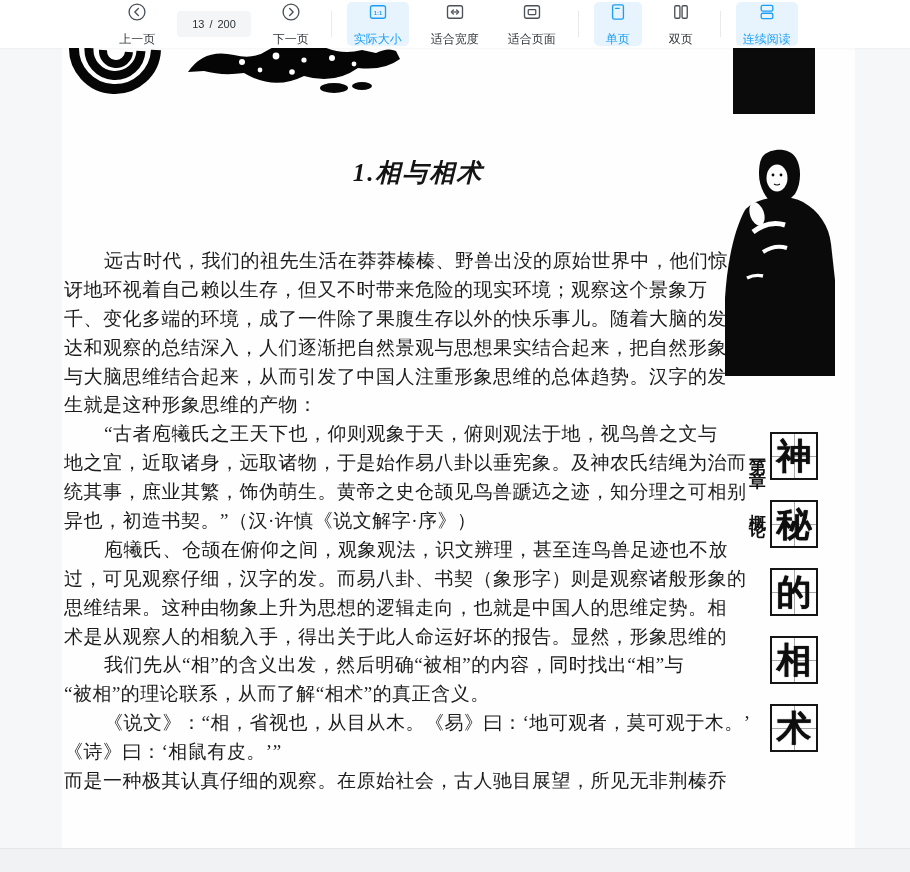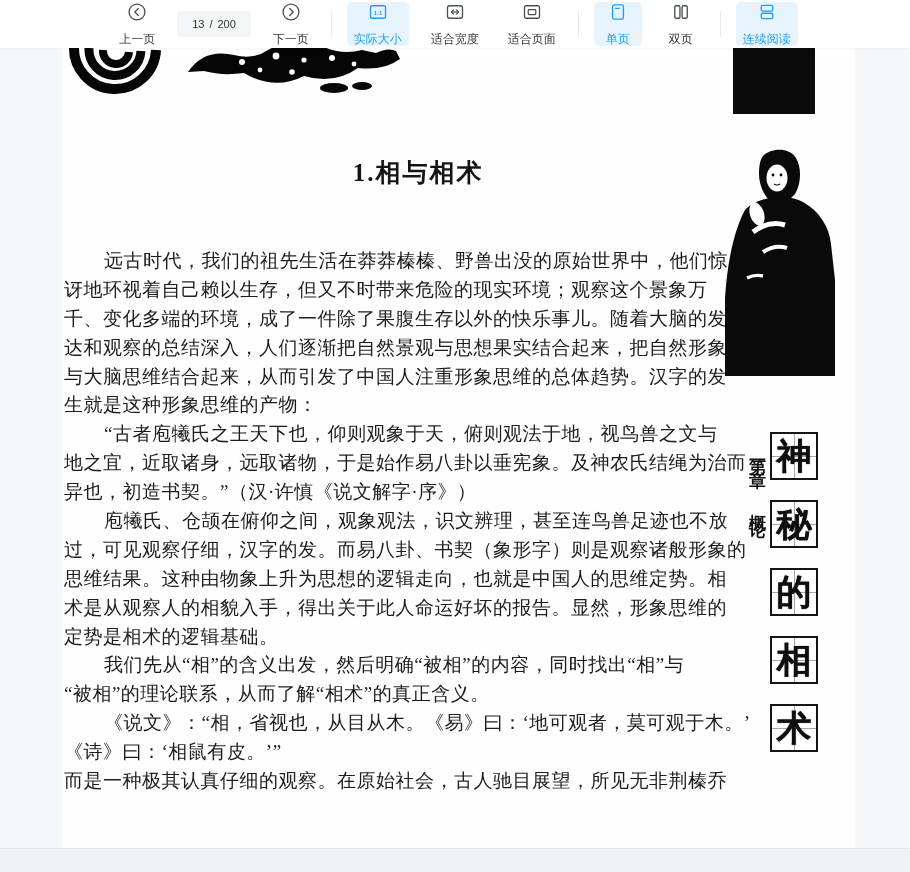--- a/index.html
+++ b/index.html
@@ -25,21 +25,21 @@
   .page { position:absolute; left:62px; top:48px; width:793px; height:800px;
     background:#fefefe; z-index:10; overflow:hidden; }
 
   .art-spiral { position:absolute; left:0; top:-4px; }
   .art-dragon { position:absolute; left:122px; top:-4px; }
   .black-square { position:absolute; left:671px; top:0; width:82px; height:66px;
     background:#0b0b0b; }
 
   .doc-title { position:absolute; left:0; top:108px; width:648px; text-align:center;
     padding-left:64px; font-family:"Liberation Serif","DejaVu Serif",serif;
-    font-weight:bold; font-size:25px; color:#141414; letter-spacing:2px; }
+    font-weight:bold; font-size:25px; color:#141414; letter-spacing:2px;font-style:italic; }
 
   .body-text { position:absolute; left:2px; top:199px; width:648px;
     font-family:"Liberation Serif","DejaVu Serif",serif; font-size:19px;
     color:#1c1c1c; }
   .bline { height:28.9px; line-height:28.9px; text-align:justify;
     white-space:nowrap; letter-spacing:.5px; }
   .bline::after { content:''; display:inline-block; width:100%; height:0; }
   .bline.ind { text-indent:40px; }
   .bline.end { text-align:left; }
   .bline.end::after { display:none; }
@@ -200,26 +200,26 @@
 
   <div class="body-text" id="body-text">
       <div class="bline ind">远古时代，我们的祖先生活在莽莽榛榛、野兽出没的原始世界中，他们惊</div>
       <div class="bline">讶地环视着自己赖以生存，但又不时带来危险的现实环境；观察这个景象万</div>
       <div class="bline">千、变化多端的环境，成了一件除了果腹生存以外的快乐事儿。随着大脑的发</div>
       <div class="bline">达和观察的总结深入，人们逐渐把自然景观与思想果实结合起来，把自然形象</div>
       <div class="bline">与大脑思维结合起来，从而引发了中国人注重形象思维的总体趋势。汉字的发</div>
       <div class="bline end">生就是这种形象思维的产物：</div>
       <div class="bline ind">“古者庖犧氏之王天下也，仰则观象于天，俯则观法于地，视鸟兽之文与</div>
       <div class="bline">地之宜，近取诸身，远取诸物，于是始作易八卦以垂宪象。及神农氏结绳为治而</div>
+      <div class="bline">统其事，庶业其繁，饰伪萌生。黄帝之史仓颉见鸟兽蹏迒之迹，知分理之可相别</div>
       <div class="bline end">异也，初造书契。”（汉·许慎《说文解字·序》）</div>
       <div class="bline ind">庖犧氏、仓颉在俯仰之间，观象观法，识文辨理，甚至连鸟兽足迹也不放</div>
       <div class="bline">过，可见观察仔细，汉字的发。而易八卦、书契（象形字）则是观察诸般形象的</div>
       <div class="bline">思维结果。这种由物象上升为思想的逻辑走向，也就是中国人的思维定势。相</div>
       <div class="bline">术是从观察人的相貌入手，得出关于此人命运好坏的报告。显然，形象思维的</div>
-      <div class="bline end">定势是相术的逻辑基础。</div>
       <div class="bline ind">我们先从“相”的含义出发，然后明确“被相”的内容，同时找出“相”与</div>
       <div class="bline end">“被相”的理论联系，从而了解“相术”的真正含义。</div>
       <div class="bline ind">《说文》：“相，省视也，从目从木。《易》曰：‘地可观者，莫可观于木。’</div>
       <div class="bline end">《诗》曰：‘相鼠有皮。’”</div>
       <div class="bline">而是一种极其认真仔细的观察。在原始社会，古人驰目展望，所见无非荆榛乔</div>
     </div>
 
   <div class="figure-art">
     <svg width="132" height="248" viewBox="0 0 132 248">
       <path fill="#0a0a0a" d="M46 8 c8 -8 26 -9 33 2 c6 10 5 26 -1 36 l-9 9 -16 -2 c-7 -7 -11 -17 -11 -27 c0 -8 1 -14 4 -18 z"></path>

